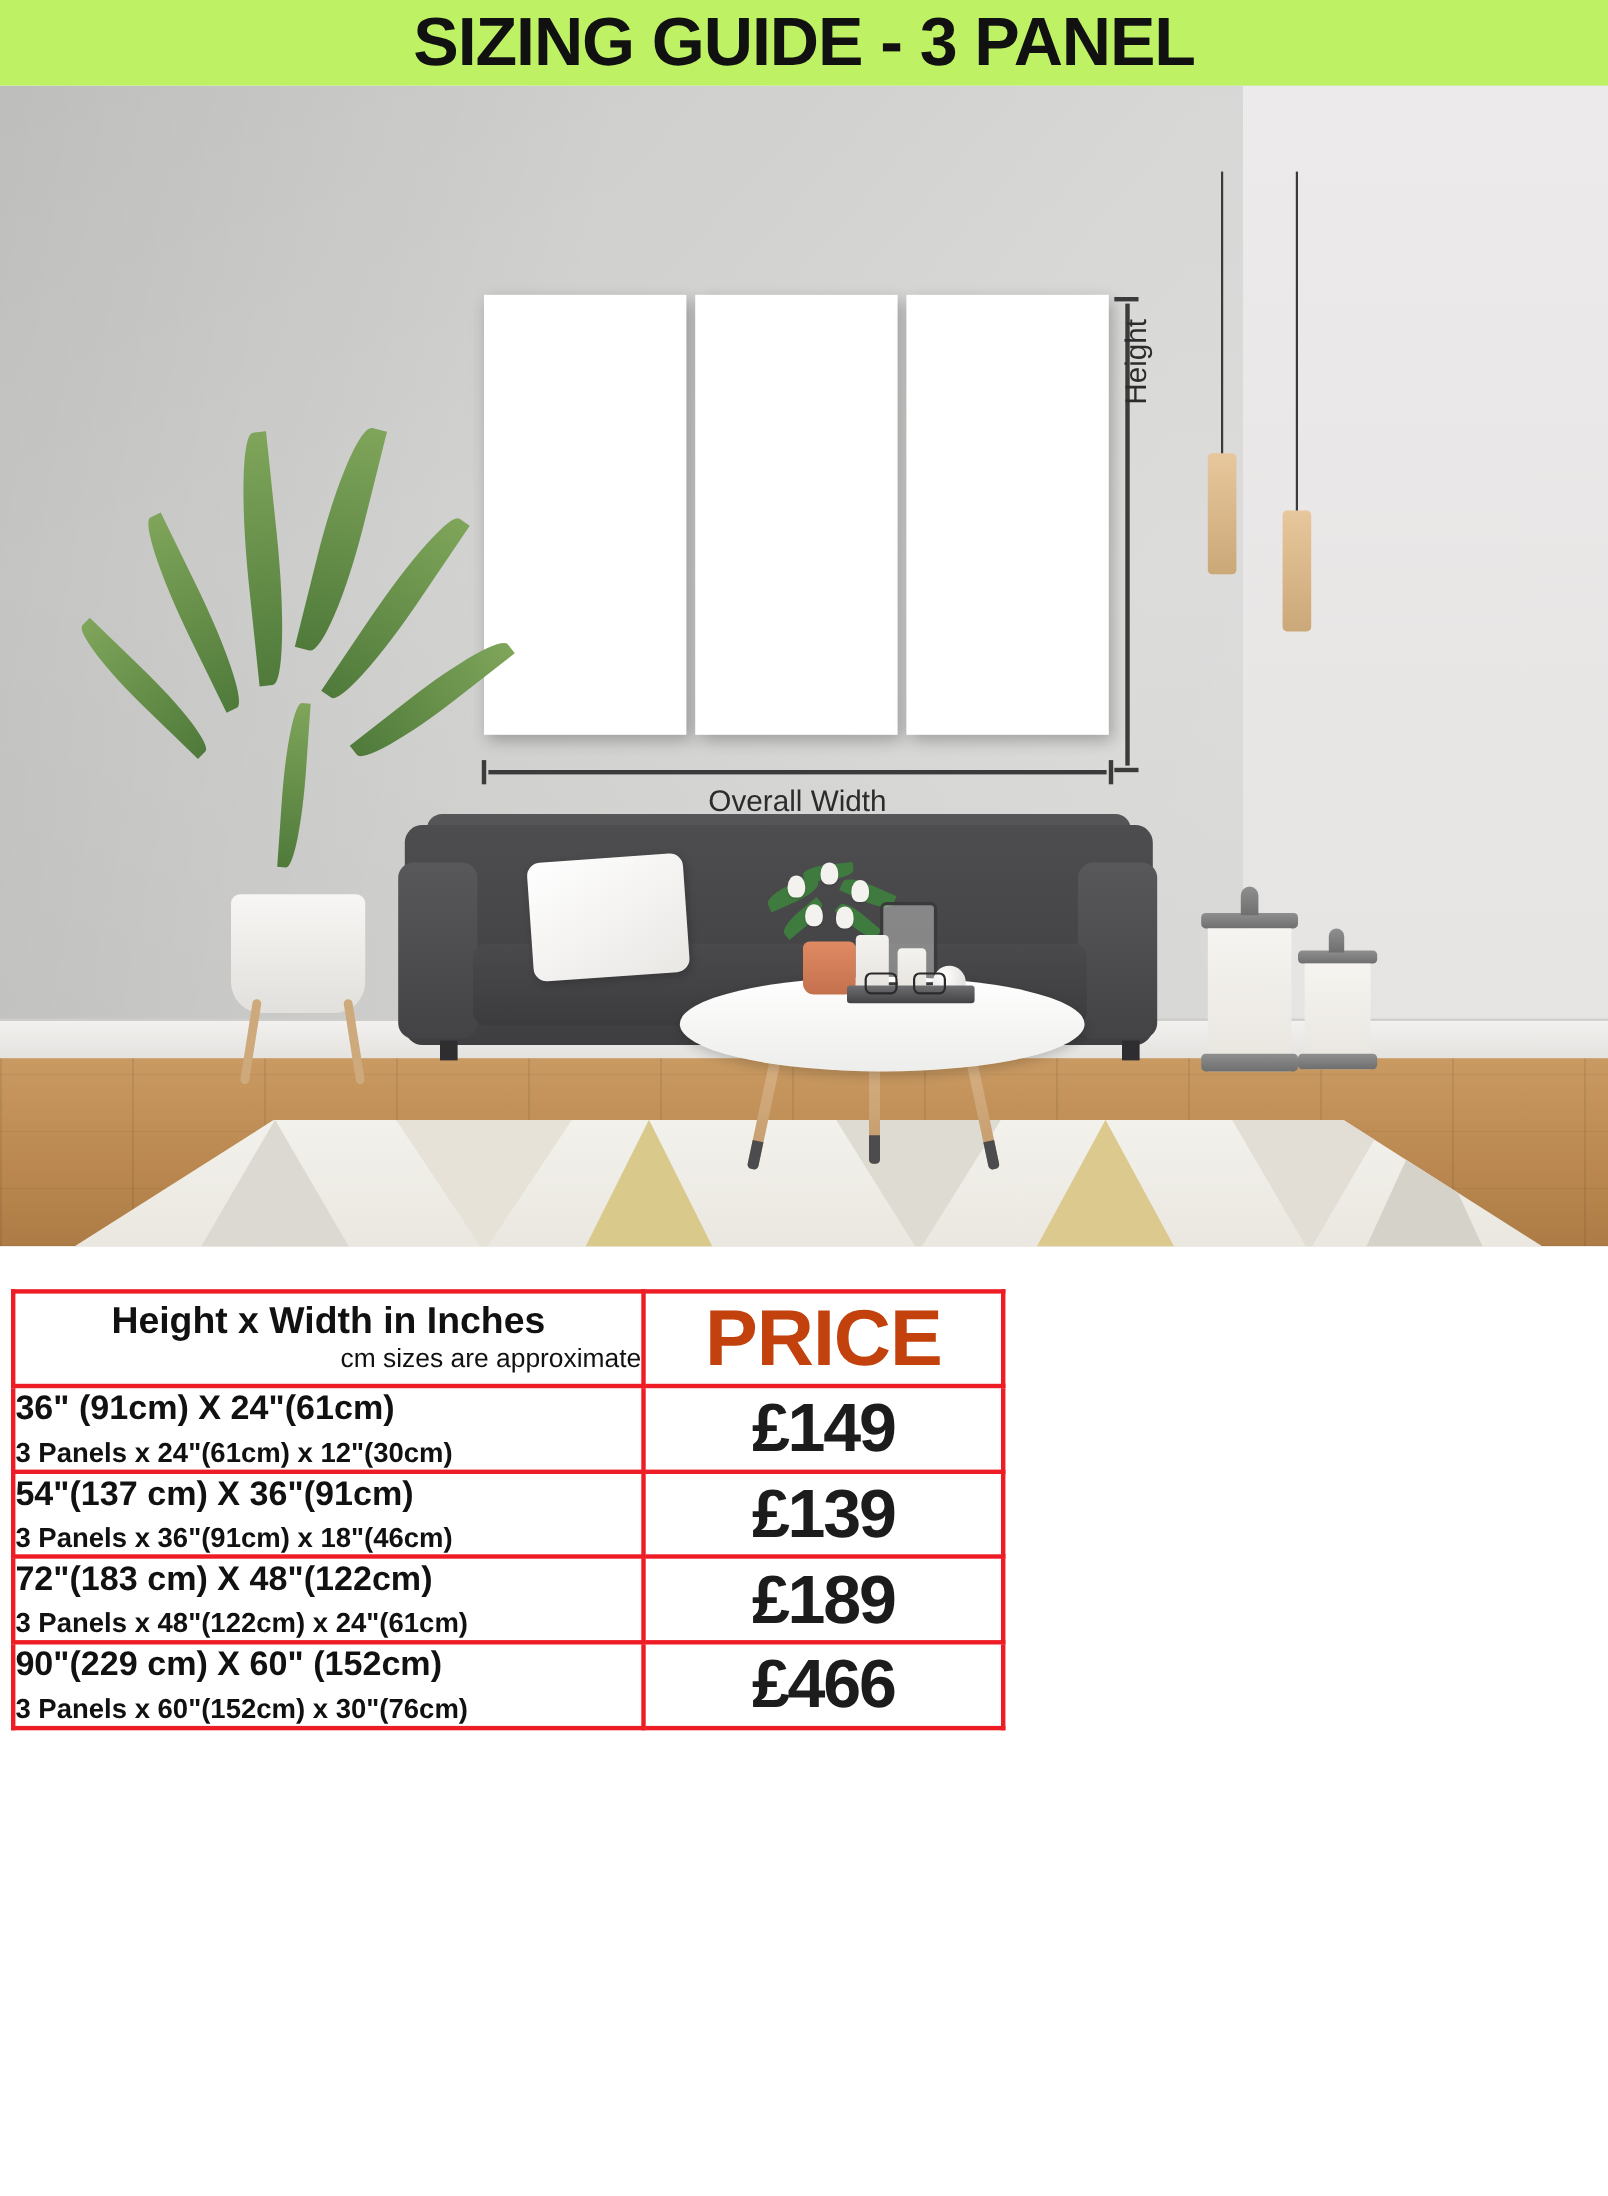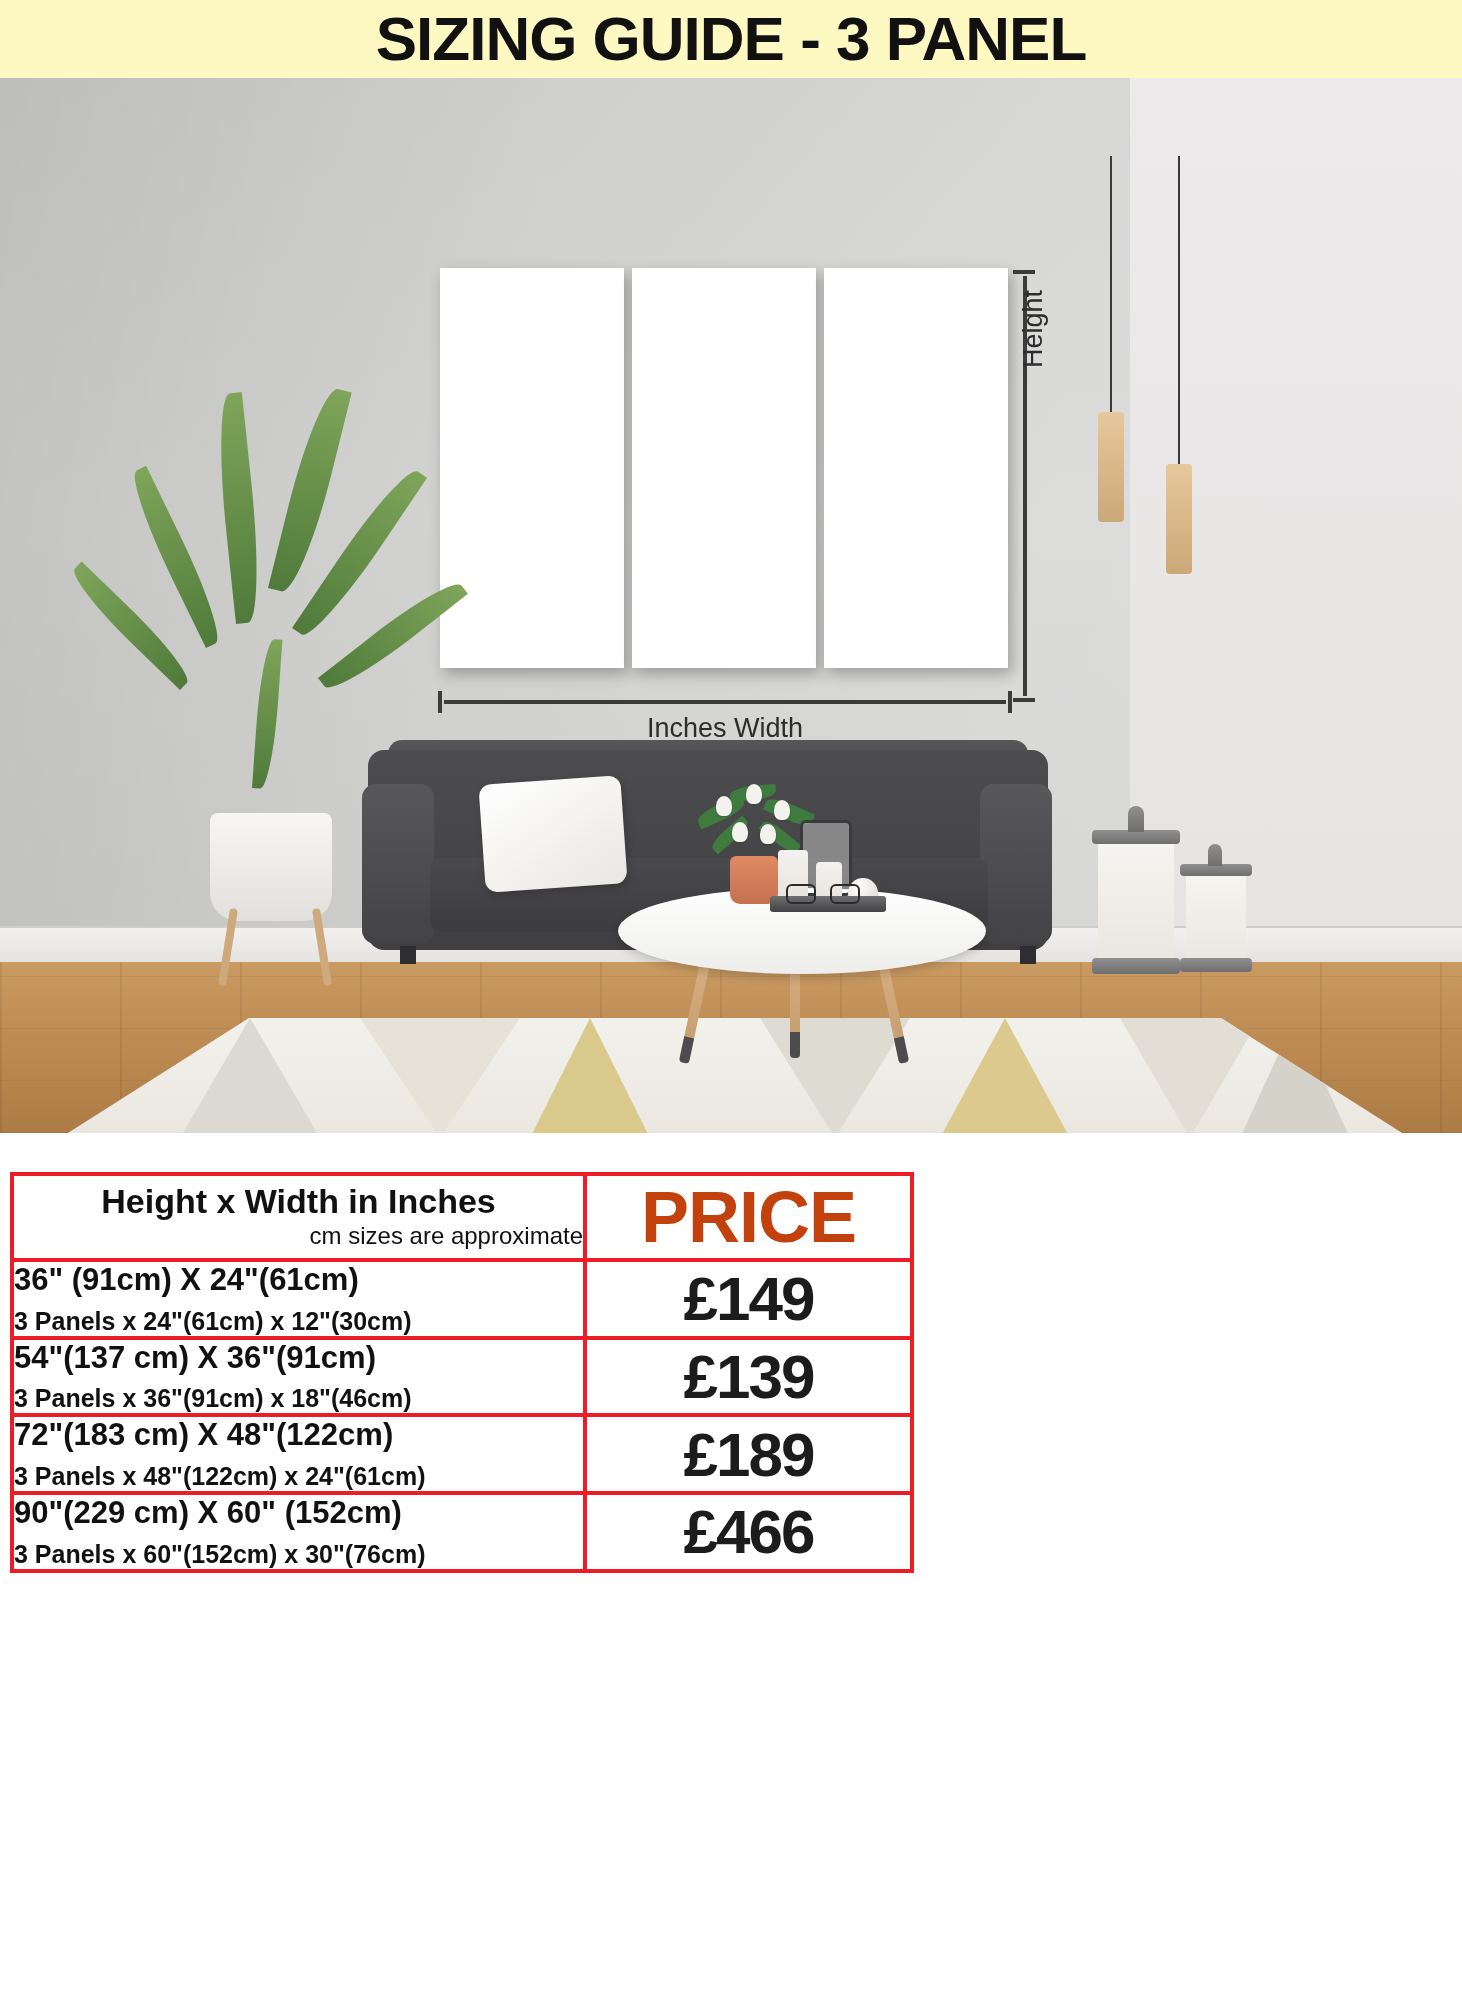--- a/index.html
+++ b/index.html
@@ -15,21 +15,21 @@
     overflow: hidden;
     position: relative;
   }
 
   
   .title-bar {
     height: 78px;
     display: flex;
     align-items: center;
     justify-content: center;
-    background: #fef9c3;
+    background: #bef264;
   }
   .title-bar h1 {
     margin: 0;
     font-size: 62px;
     font-weight: bold;
     letter-spacing: -1px;
     color: #111111;
     text-align: center;
     line-height: 1;
   }
@@ -447,21 +447,21 @@
     <div class="panel"></div>
     <div class="panel"></div>
     <div class="panel"></div>
   </div>
 
   <div class="dim-width">
     <div class="cap l"></div>
     <div class="line"></div>
     <div class="cap r"></div>
   </div>
-  <div class="label-width">Inches Width</div>
+  <div class="label-width">Overall Width</div>
 
   <div class="dim-height">
     <div class="cap t"></div>
     <div class="line"></div>
     <div class="cap b"></div>
   </div>
   <div class="label-height">Height</div>
 
   <div>
     <div class="leaf" style="left:268px;top:300px;width:34px;height:210px;transform:rotate(14deg);"></div>

